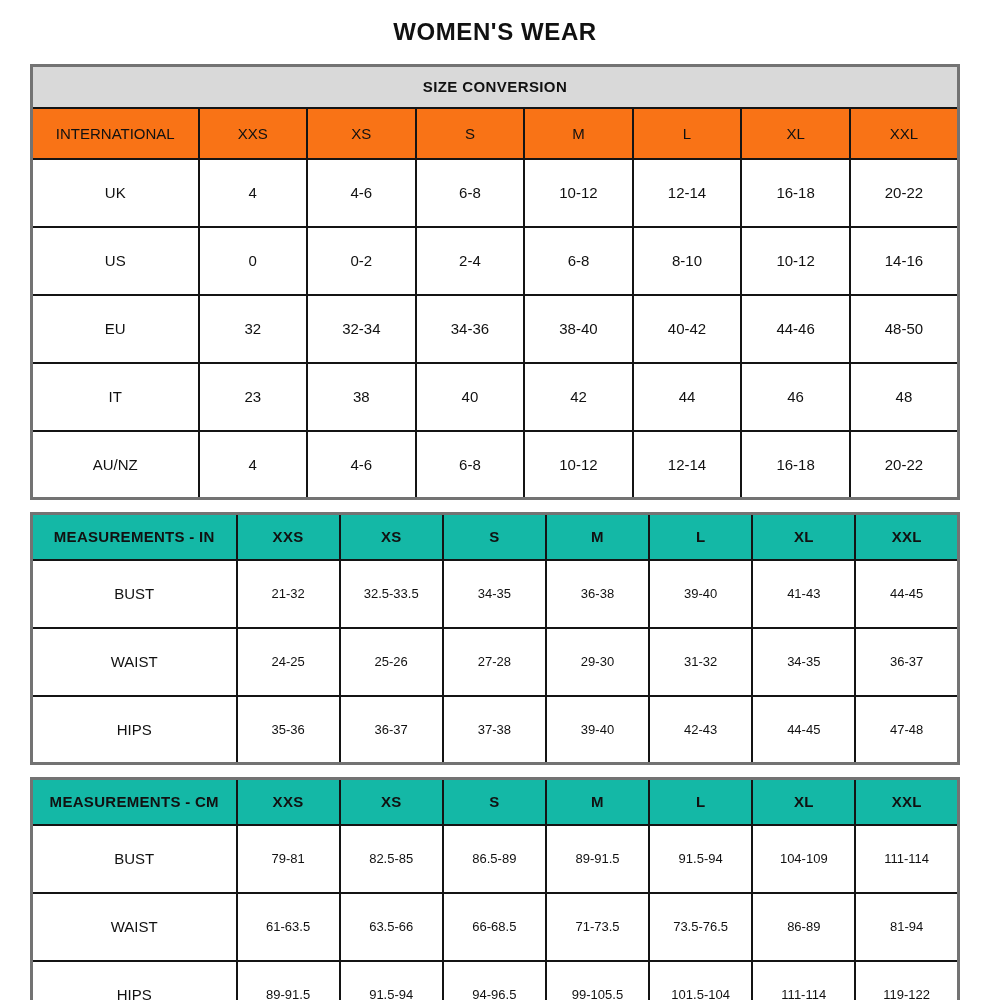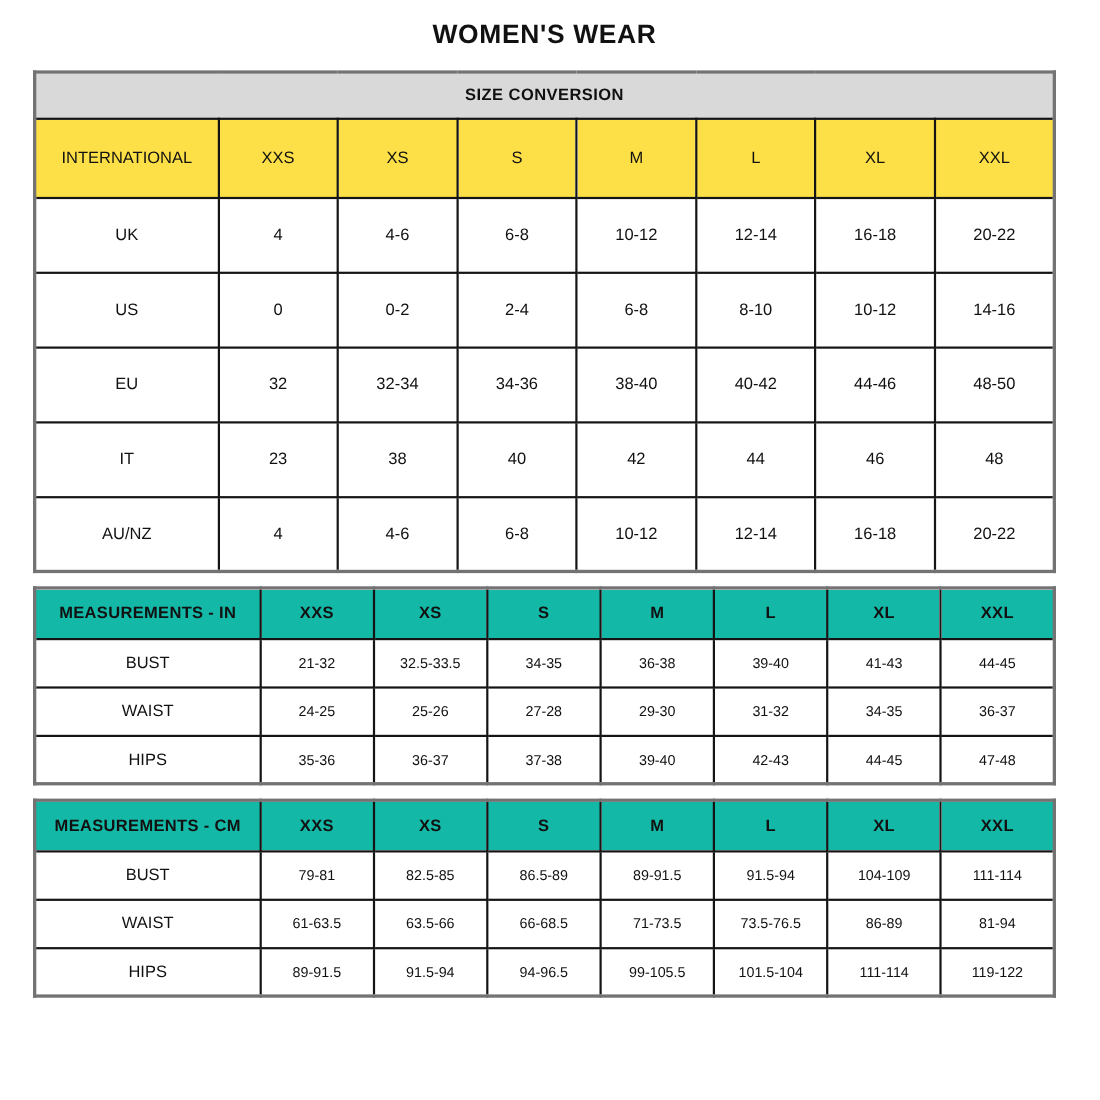--- a/index.html
+++ b/index.html
@@ -36,29 +36,29 @@
     font-size: 15px;
     box-sizing: border-box;
     overflow: hidden;
   }
   .caption-cell {
     background: #d9d9d9;
     font-weight: 700;
     height: 42px;
     letter-spacing: 0.4px;
   }
-  .tbl-conversion .hdr-row td { height: 72px; background: #fde047; font-weight: 400; }
+  .tbl-conversion .hdr-row td { height: 51px; background: #f97316; font-weight: 400; }
   .tbl-conversion tbody.gen td { height: 68px; }
   .tbl-meas .hdr-row td {
     background: #14b8a6;
     font-weight: 700;
     height: 46px;
     letter-spacing: 0.3px;
   }
-  .tbl-meas tbody.gen td { height: 44px; }
+  .tbl-meas tbody.gen td { height: 68px; }
   .tbl-meas .value-cell { font-size: 13px; }
   .col-label-1 { width: 167px; }
   .col-label-2 { width: 205px; }
 </style>
 </head>
 <body>
 
 <div class="page">
 
   <h1 class="title">WOMEN'S WEAR</h1>

